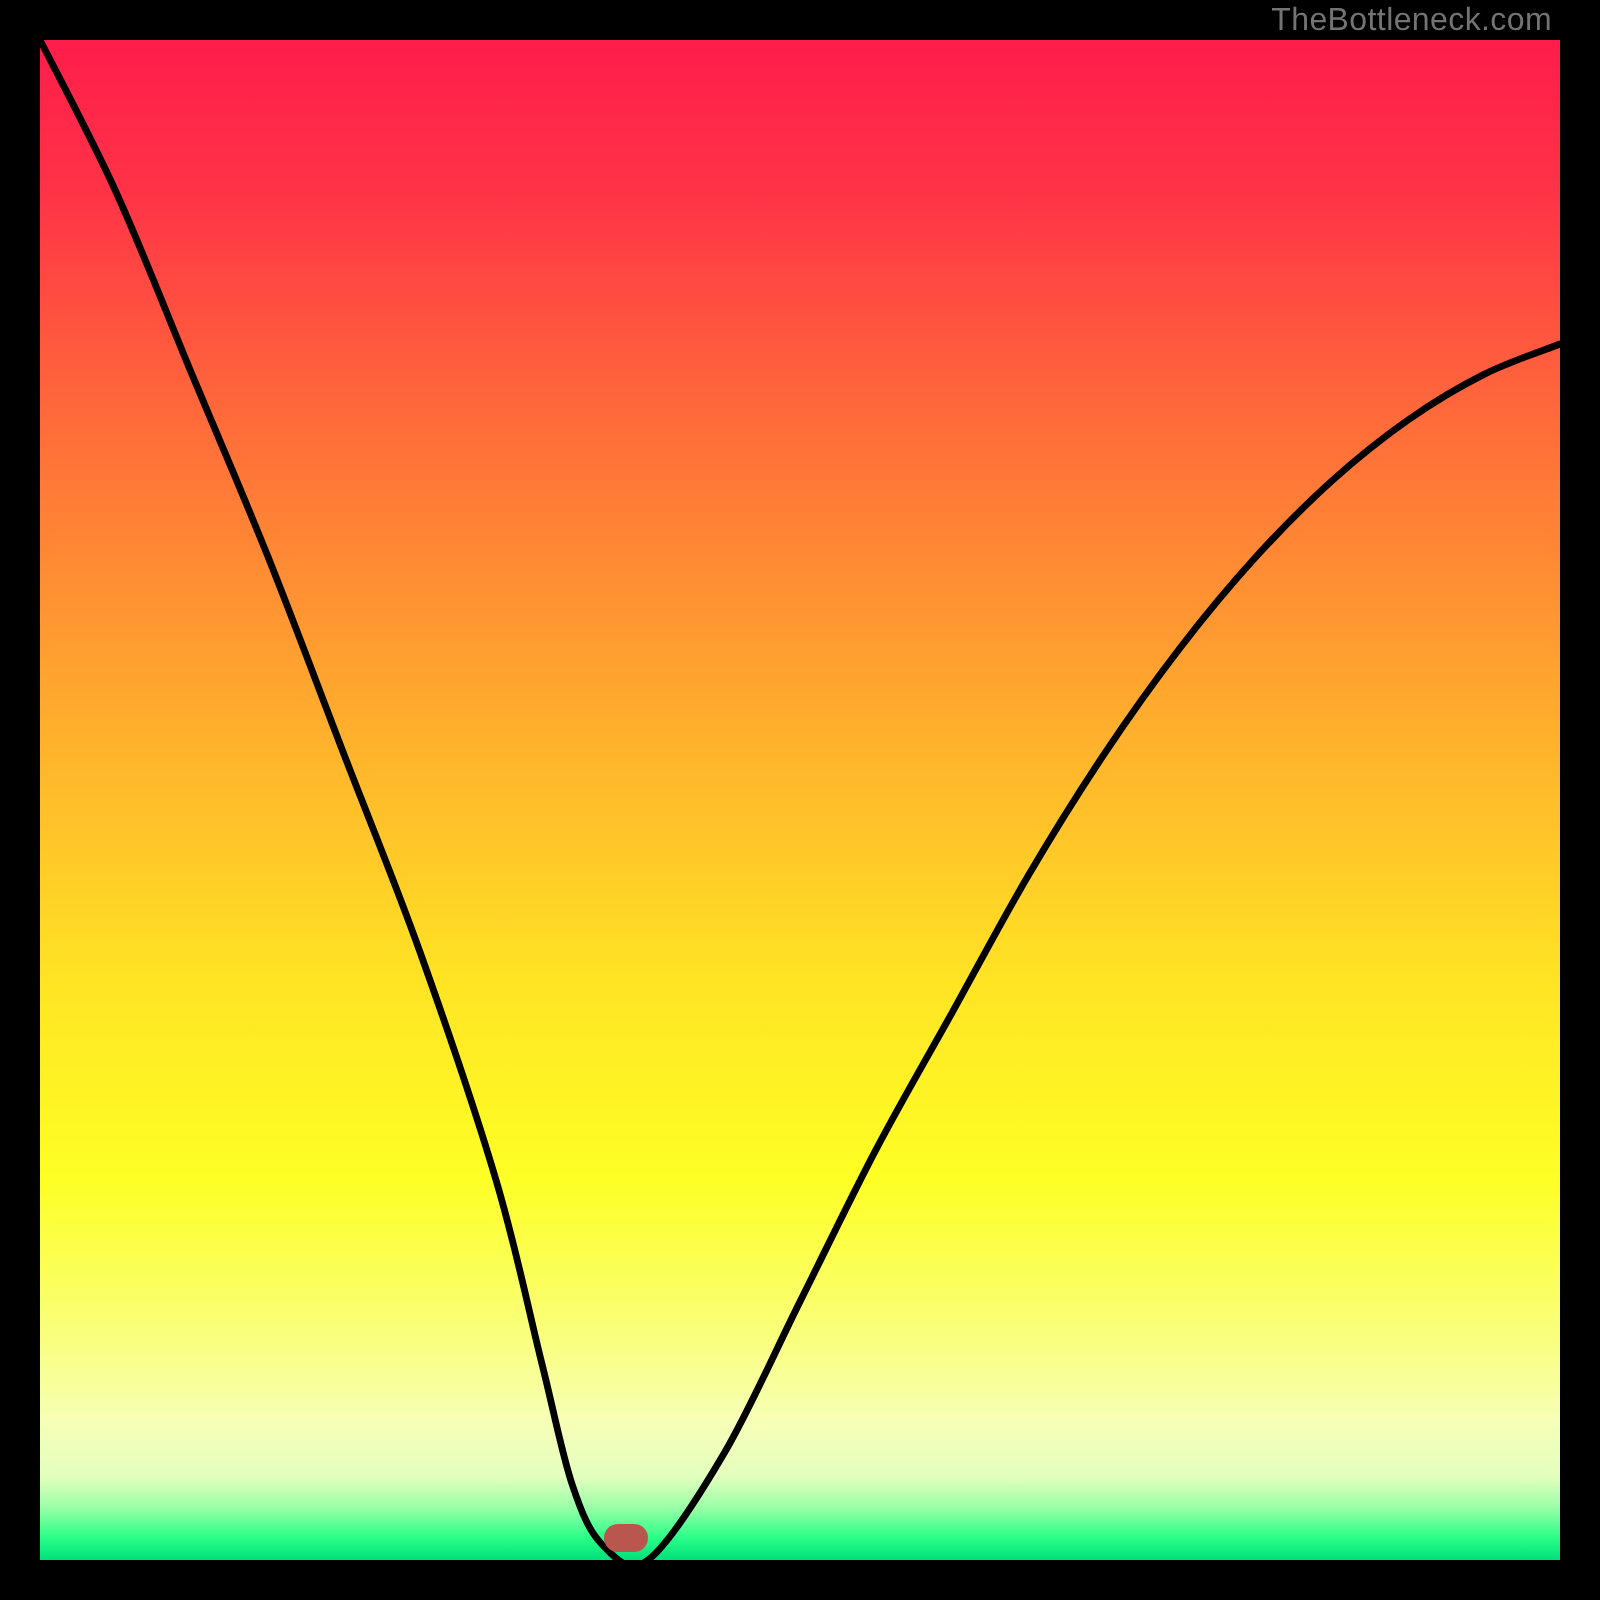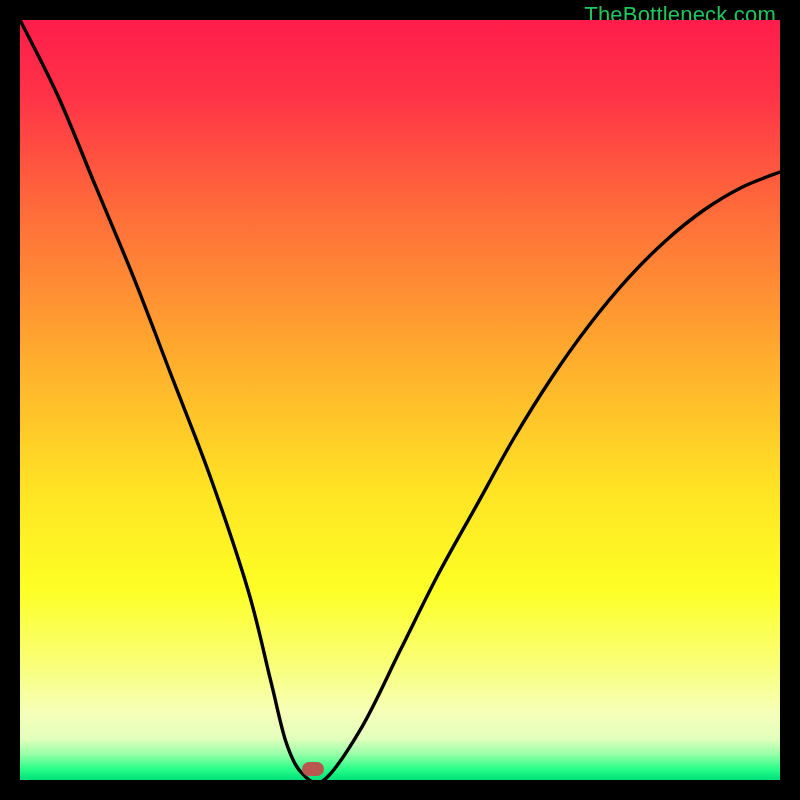--- a/index.html
+++ b/index.html
@@ -23,22 +23,22 @@
     position: absolute;
     left: 0;
     top: 0;
     width: 100%;
     height: 100%;
   }
   .watermark {
     position: absolute;
     top: 2px;
     right: 24px;
-    color: #22c55e;
-    font-size: 22px;
+    color: #737373;
+    font-size: 16px;
     font-weight: 500;
     letter-spacing: 0.2px;
   }
   svg.curve {
     position: absolute;
     left: 0;
     top: 0;
     width: 100%;
     height: 100%;
   }

